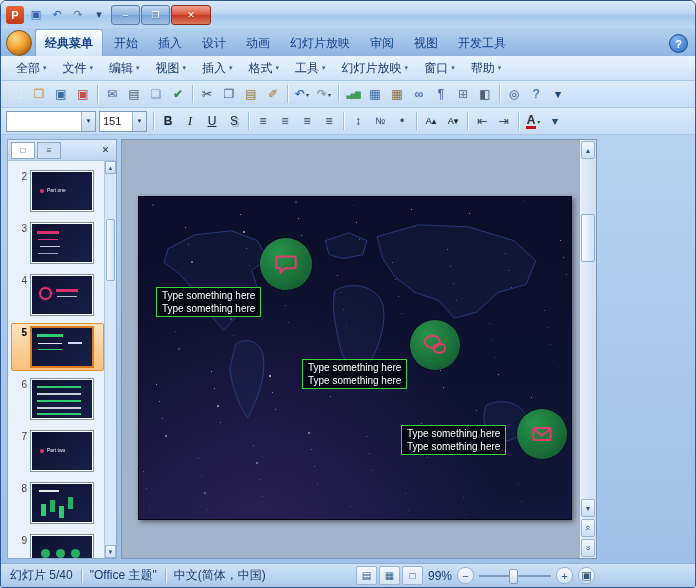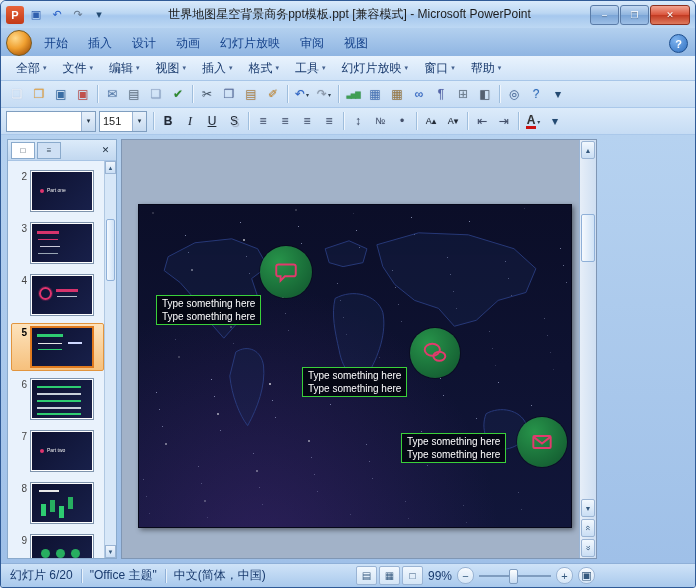--- a/index.html
+++ b/index.html
@@ -83,21 +83,21 @@
   .v-chart .deco{left:9px;top:20px;width:5px;height:12px;background:#2ecc71;box-shadow:9px -4px 0 #27ae60,18px 2px 0 #2ecc71,27px -7px 0 #27ae60;}
   .v-chart .deco2{display:block;left:7px;top:6px;width:20px;height:2px;background:#e8e8e8;}
   .v-icons .deco{left:9px;top:13px;width:9px;height:9px;border-radius:50%;background:#27ae60;box-shadow:15px 0 0 #27ae60,30px 0 0 #27ae60;}
   .pane-scroll{width:11px;flex:0 0 11px;display:flex;flex-direction:column;background:#d7e7f8;border-left:1px solid #b0c8e2;}
   .sarrow{height:11px;display:flex;align-items:center;justify-content:center;font-size:6px;color:#35597e;
     background:linear-gradient(#f0f6fd,#cadef4);border:1px solid #9ab4d4;}
   .strack{flex:1;position:relative;}
   .sthumb{position:absolute;left:1px;right:1px;top:12%;height:60px;background:linear-gradient(90deg,#f4f9ff,#cfe2f6);border:1px solid #8fb0d8;border-radius:2px;}
   
   .editor{width:474px;flex:0 0 474px;display:flex;background:#a2b2c8;border:1px solid #7f96b4;}
-  .canvas-area{flex:1;position:relative;margin-top:8px;}
+  .canvas-area{flex:1;position:relative;}
   .slide{position:absolute;left:16px;top:56px;width:432px;height:322px;border:1px solid #06081a;
     box-shadow:2px 2px 5px rgba(0,0,0,.45);overflow:hidden;
     background:radial-gradient(ellipse at 28% 112%,rgba(88,48,140,.38),transparent 55%),linear-gradient(#0b0e28,#11163a);}
   .stars i{position:absolute;width:1px;height:1px;border-radius:50%;background:#cfd8ff;}
   .worldmap{position:absolute;left:0;top:0;width:100%;height:100%;opacity:.85;}
   .bubble{position:absolute;border-radius:50%;display:flex;align-items:center;justify-content:center;
     background:radial-gradient(circle at 35% 30%,#27944a,#166334 75%);box-shadow:0 0 0 1px rgba(0,0,0,.3);}
   .callout{position:absolute;background:rgba(3,5,16,.9);border:1px solid #3ad13a;color:#fff;font-size:10px;
     line-height:13px;padding:1px 5px;white-space:nowrap;}
   .vscroll{width:16px;flex:0 0 16px;display:flex;flex-direction:column;align-items:stretch;
@@ -138,38 +138,39 @@
         <span class="qbtn">
           <span class="g" style="color: rgb(42, 98, 200);">↶</span>
         </span>
         <span class="qbtn">
           <span class="g" style="color: rgb(102, 120, 142);">↷</span>
         </span>
         <span class="qbtn">
           <span class="g" style="color: rgb(35, 74, 114);">▾</span>
         </span>
       </span>
-    <span class="wtitle">世界地图星空背景商务ppt模板.ppt [兼容模式] - Microsoft PowerPoint</span>
     <span class="wctrls">
         <span class="wbtn">–</span>
         <span class="wbtn">❐</span>
         <span class="wbtn close">✕</span>
       </span>
   </div>
 
   <div class="tabrow">
     <span class="orb"></span>
     <span style="display:flex;align-items:flex-end;gap:2px;">
+        <span class="rtab active">经典菜单</span>
         <span class="rtab">开始</span>
         <span class="rtab">插入</span>
         <span class="rtab">设计</span>
         <span class="rtab">动画</span>
         <span class="rtab">幻灯片放映</span>
         <span class="rtab">审阅</span>
         <span class="rtab">视图</span>
+        <span class="rtab">开发工具</span>
       </span>
     <span class="helpbtn">?</span>
   </div>
 
   <div class="menubar">
       <span class="menuitem">
         <span>全部</span>
         <span class="caret">▾</span>
       </span>
       <span class="menuitem">
@@ -517,21 +518,21 @@
         <span class="vbtn">
             <span class="rot270">«</span>
           </span>
       </div>
     </div>
 
     <div class="filler"></div>
   </div>
 
   <div class="statusbar">
-    <span>幻灯片 6/20</span>
+    <span>幻灯片 5/40</span>
     <span class="ssep"></span>
     <span>"Office 主题"</span>
     <span class="ssep"></span>
     <span>中文(简体，中国)</span>
     <span class="sright">
       <span style="display:flex;gap:2px;">
           <span class="vwbtn">▤</span>
           <span class="vwbtn">▦</span>
           <span class="vwbtn">□</span>
         </span>

